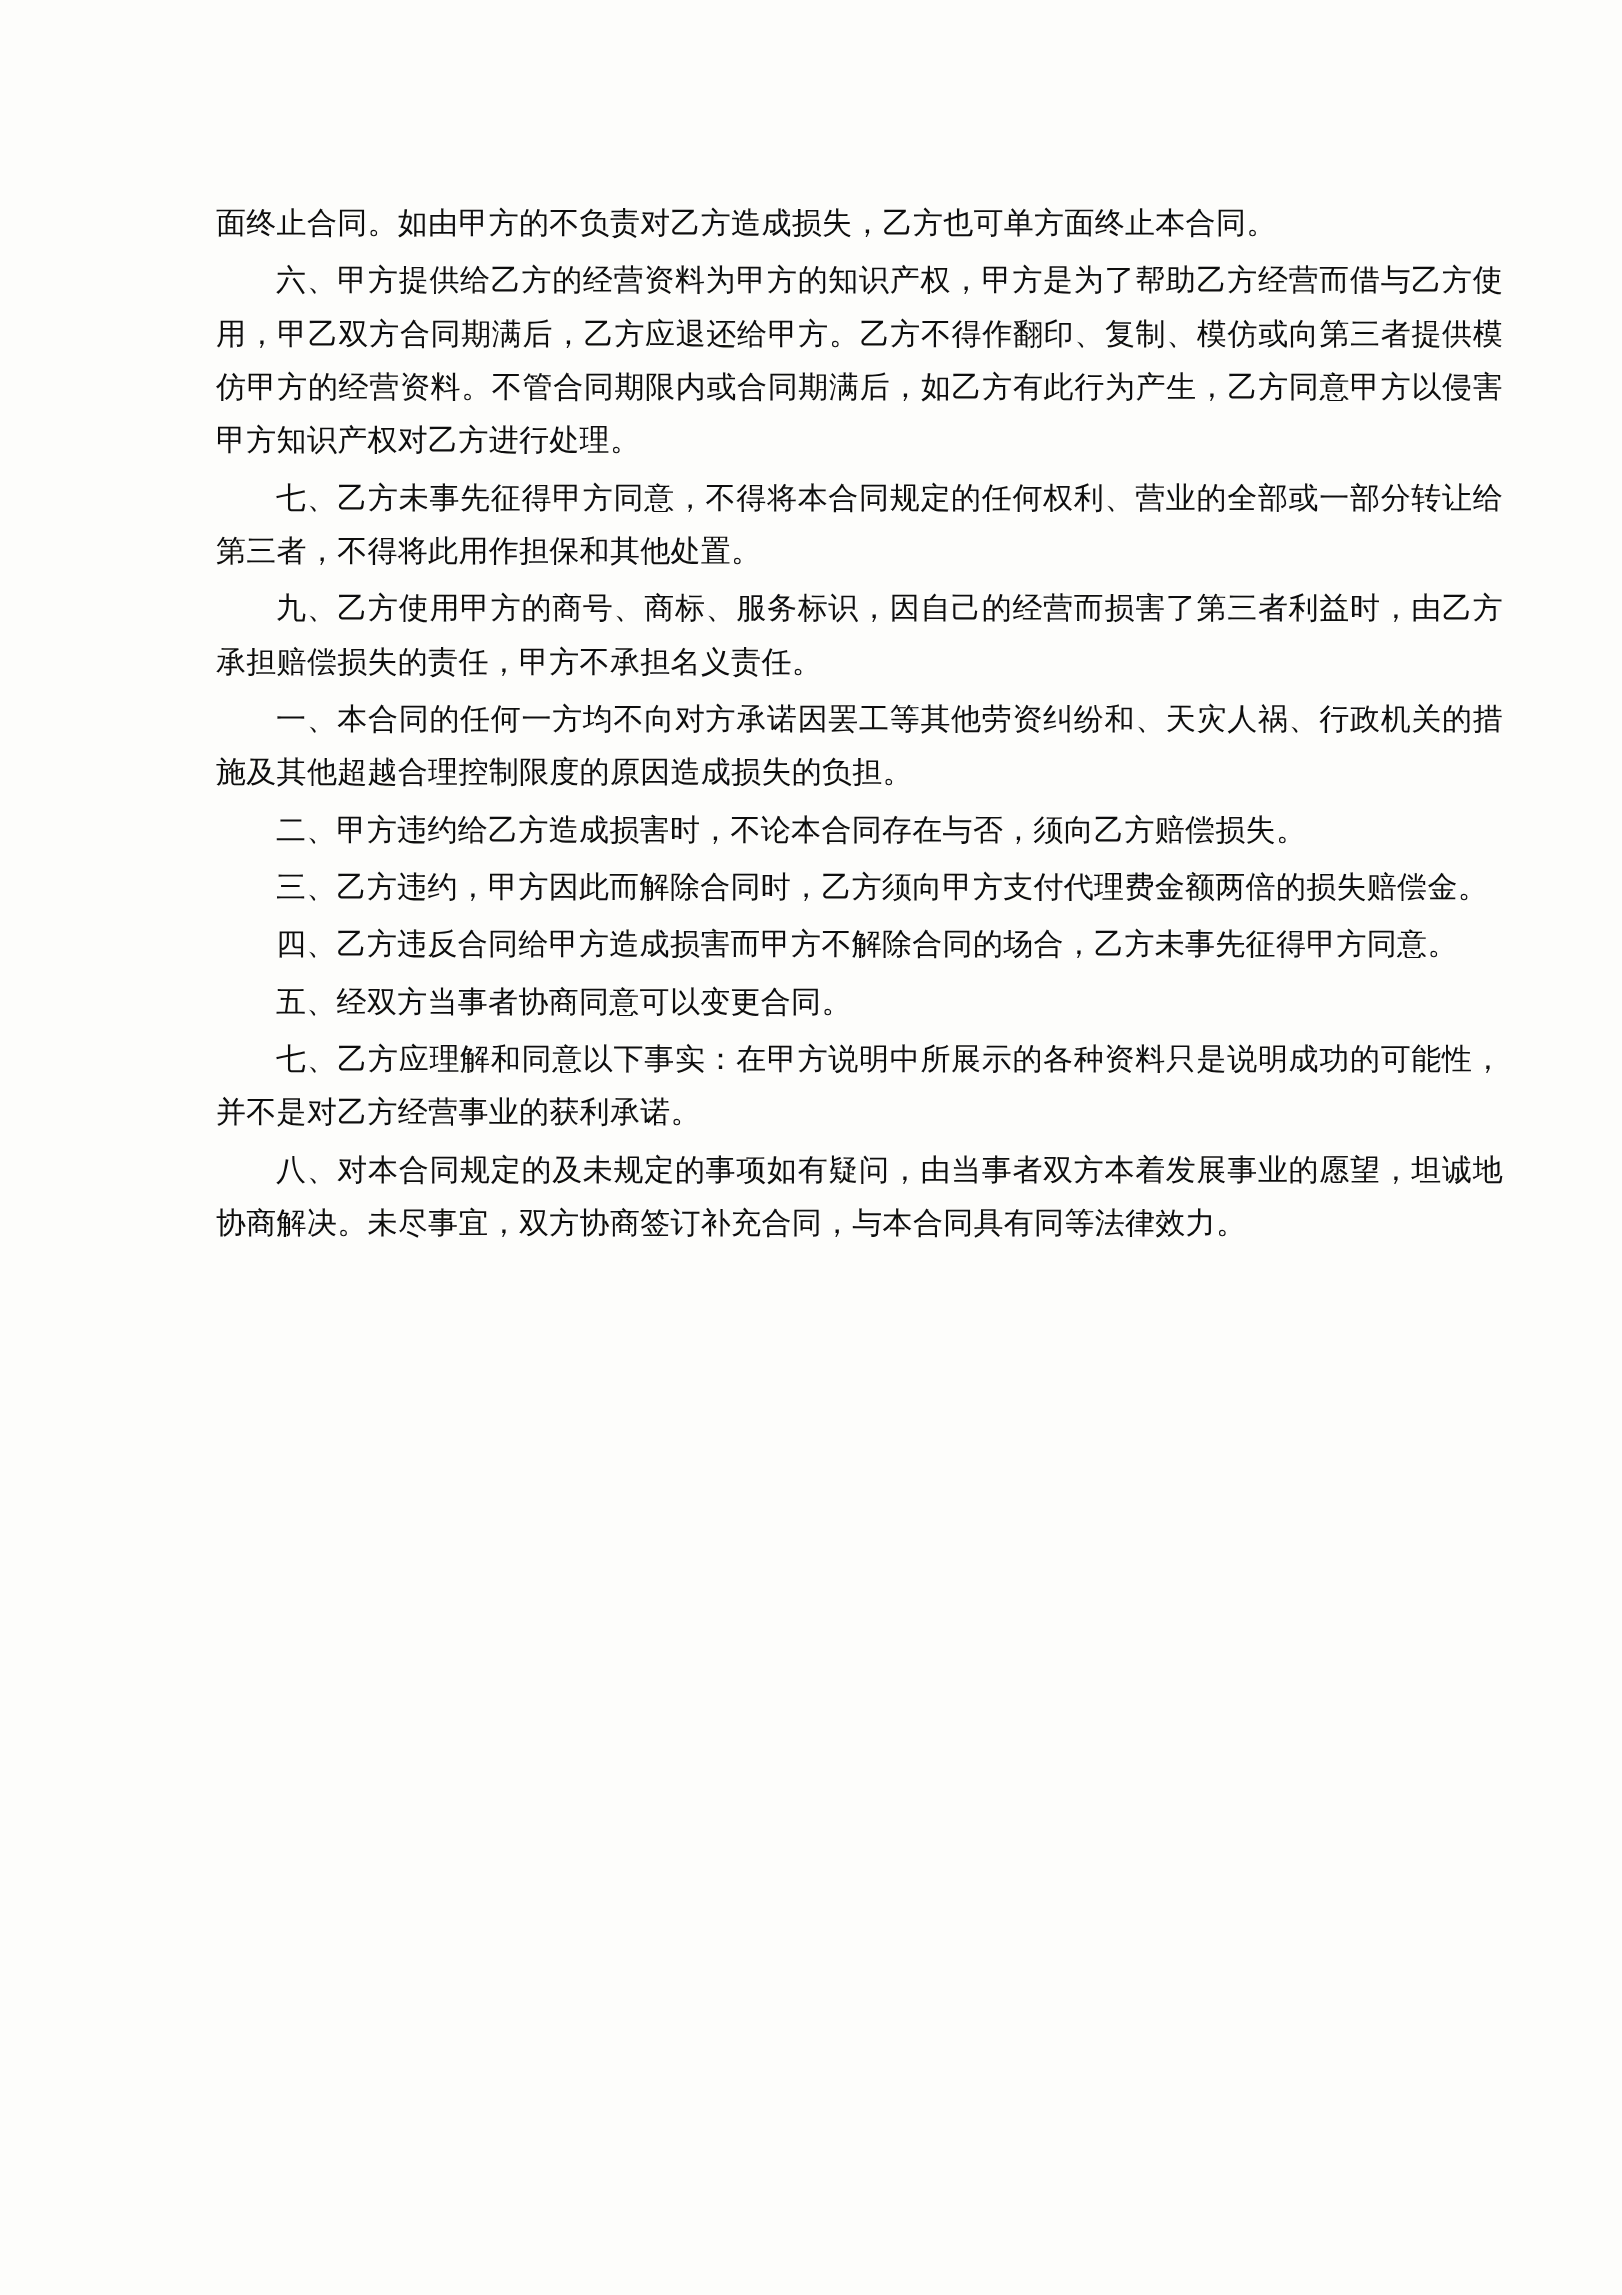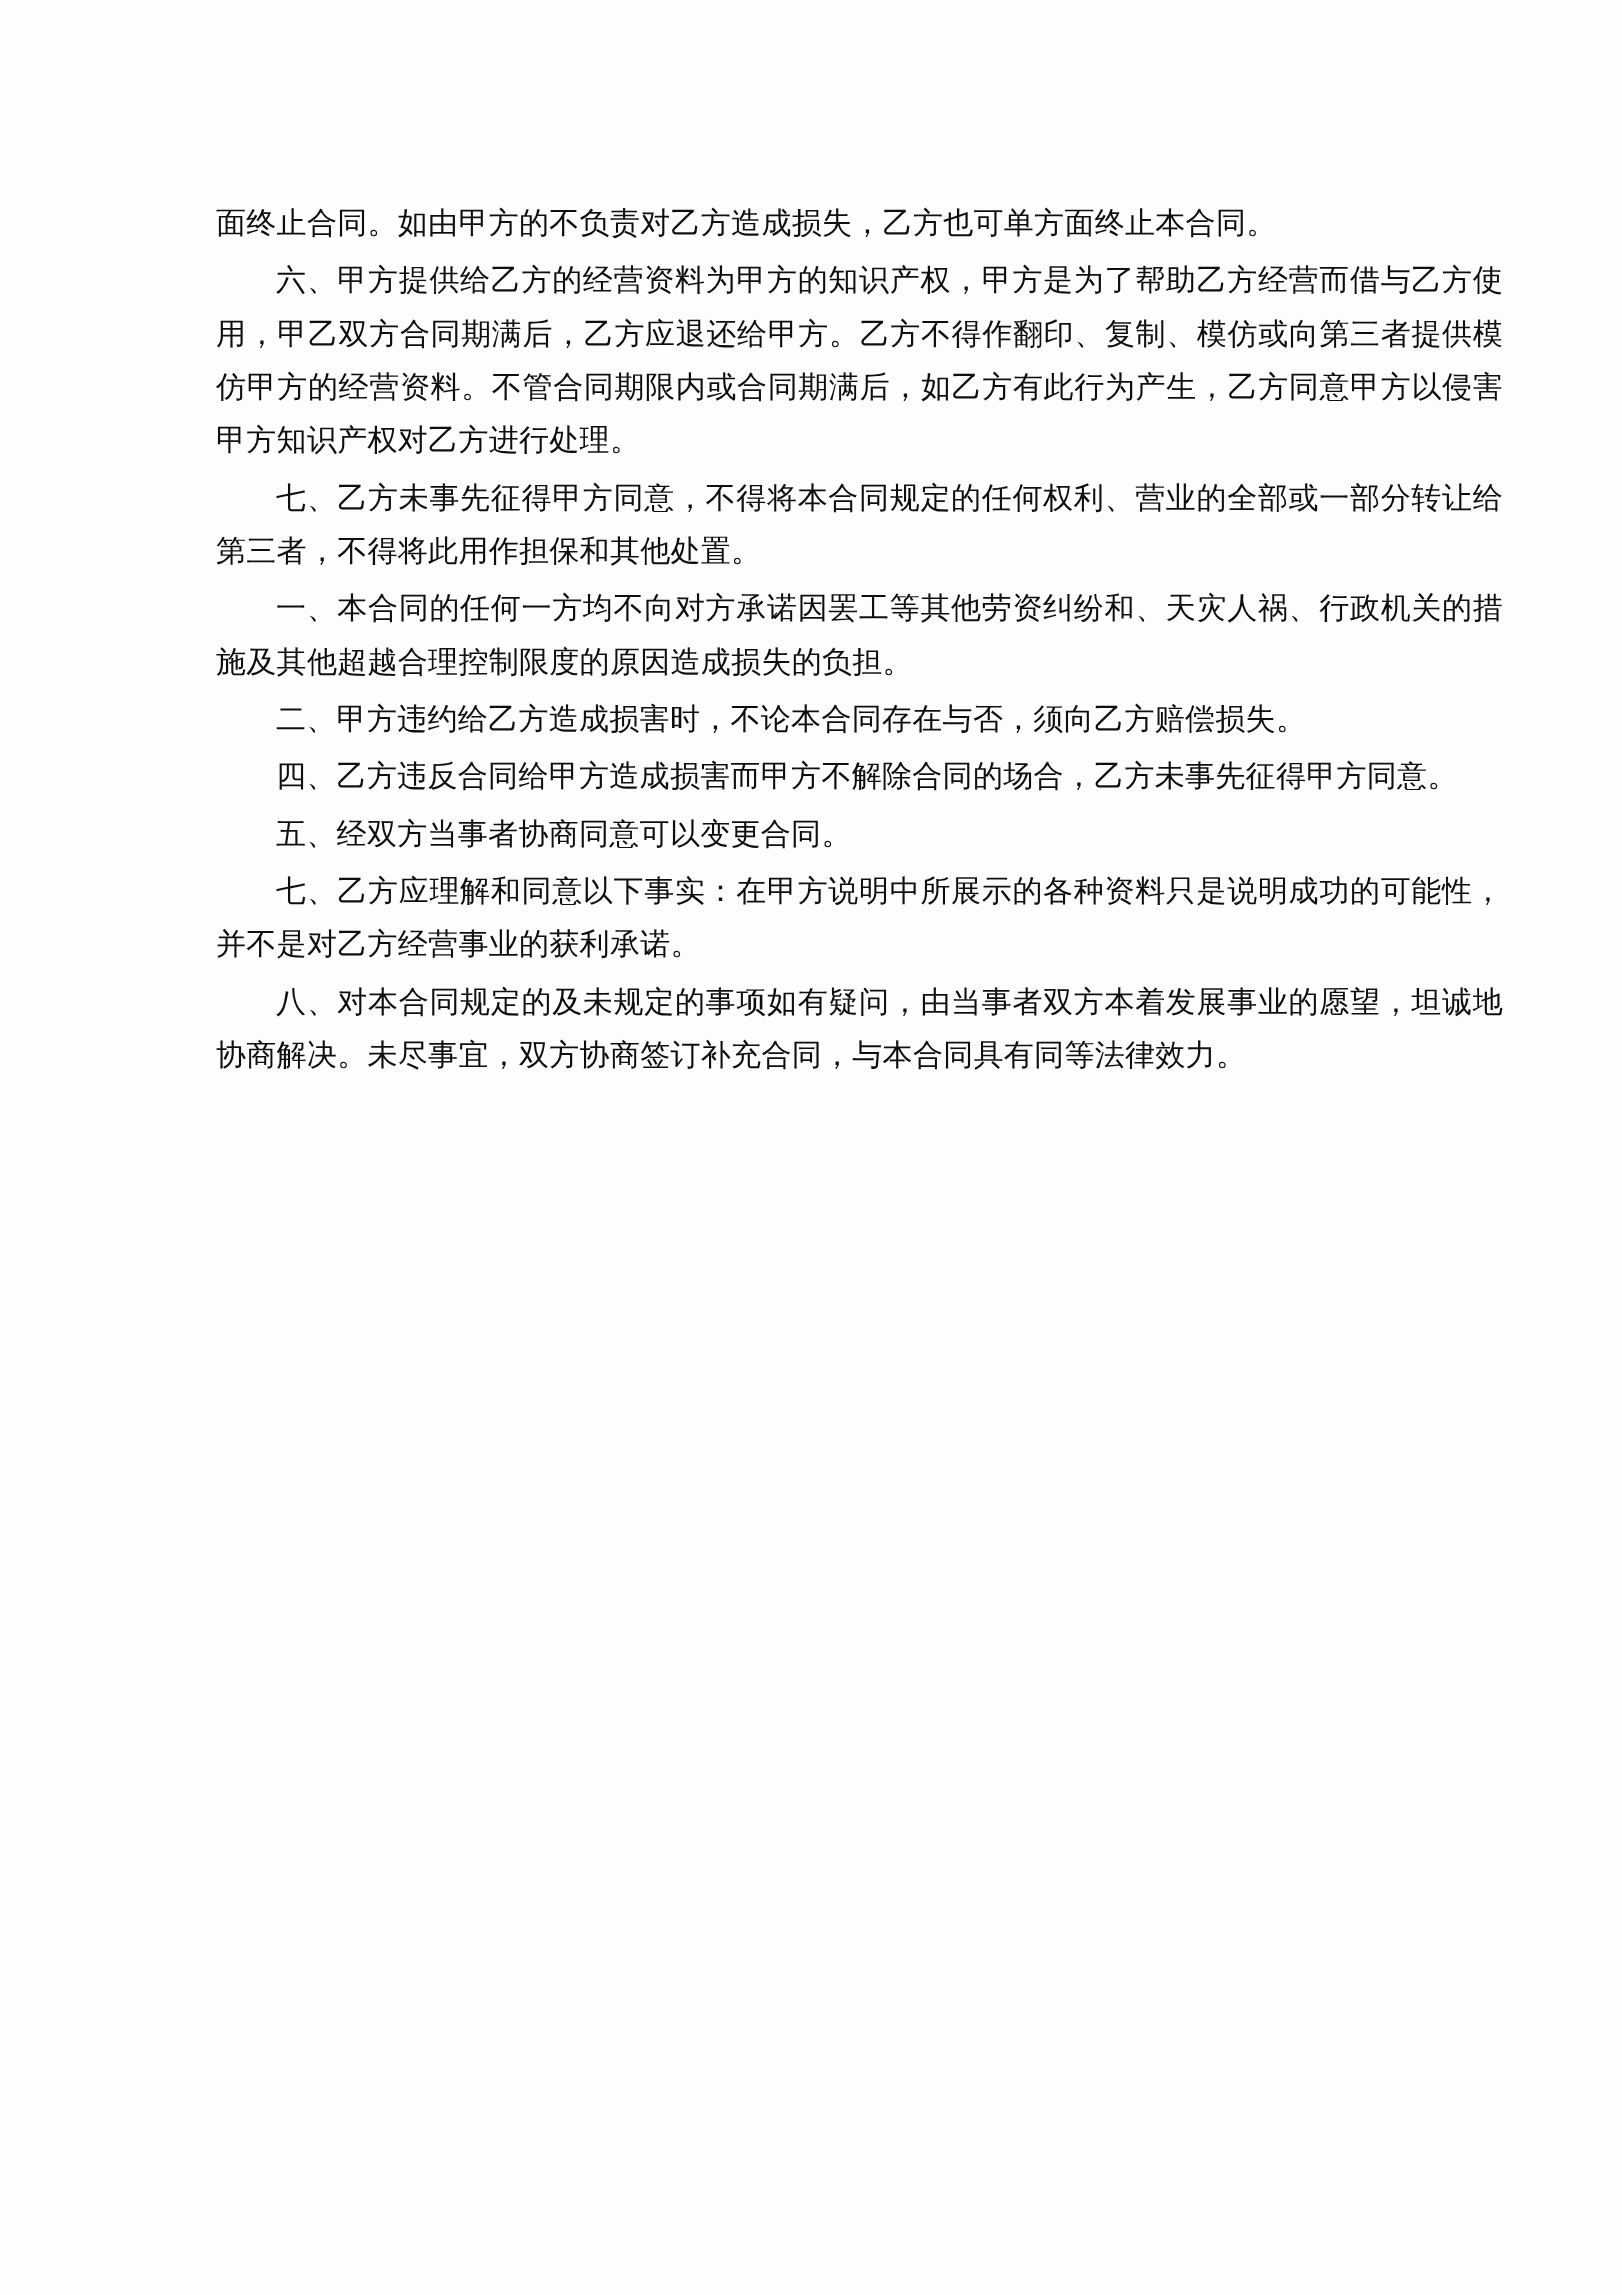--- a/index.html
+++ b/index.html
@@ -33,21 +33,23 @@
   }
 </style>
 </head>
 <body>
 
 <div class="page">
   <div class="doc-body">
     <p class="para">面终止合同。如由甲方的不负责对乙方造成损失，乙方也可单方面终止本合同。</p>
     <p class="para indent">六、甲方提供给乙方的经营资料为甲方的知识产权，甲方是为了帮助乙方经营而借与乙方使用，甲乙双方合同期满后，乙方应退还给甲方。乙方不得作翻印、复制、模仿或向第三者提供模仿甲方的经营资料。不管合同期限内或合同期满后，如乙方有此行为产生，乙方同意甲方以侵害甲方知识产权对乙方进行处理。</p>
     <p class="para indent">七、乙方未事先征得甲方同意，不得将本合同规定的任何权利、营业的全部或一部分转让给第三者，不得将此用作担保和其他处置。</p>
+    <p class="para indent">九、乙方使用甲方的商号、商标、服务标识，因自己的经营而损害了第三者利益时，由乙方承担赔偿损失的责任，甲方不承担名义责任。</p>
     <p class="para indent">一、本合同的任何一方均不向对方承诺因罢工等其他劳资纠纷和、天灾人祸、行政机关的措施及其他超越合理控制限度的原因造成损失的负担。</p>
     <p class="para indent">二、甲方违约给乙方造成损害时，不论本合同存在与否，须向乙方赔偿损失。</p>
+    <p class="para indent">三、乙方违约，甲方因此而解除合同时，乙方须向甲方支付代理费金额两倍的损失赔偿金。</p>
     <p class="para indent">四、乙方违反合同给甲方造成损害而甲方不解除合同的场合，乙方未事先征得甲方同意。</p>
     <p class="para indent">五、经双方当事者协商同意可以变更合同。</p>
     <p class="para indent">七、乙方应理解和同意以下事实：在甲方说明中所展示的各种资料只是说明成功的可能性，并不是对乙方经营事业的获利承诺。</p>
     <p class="para indent">八、对本合同规定的及未规定的事项如有疑问，由当事者双方本着发展事业的愿望，坦诚地协商解决。未尽事宜，双方协商签订补充合同，与本合同具有同等法律效力。</p>
   </div>
 </div>
 
 
 </body></html>

